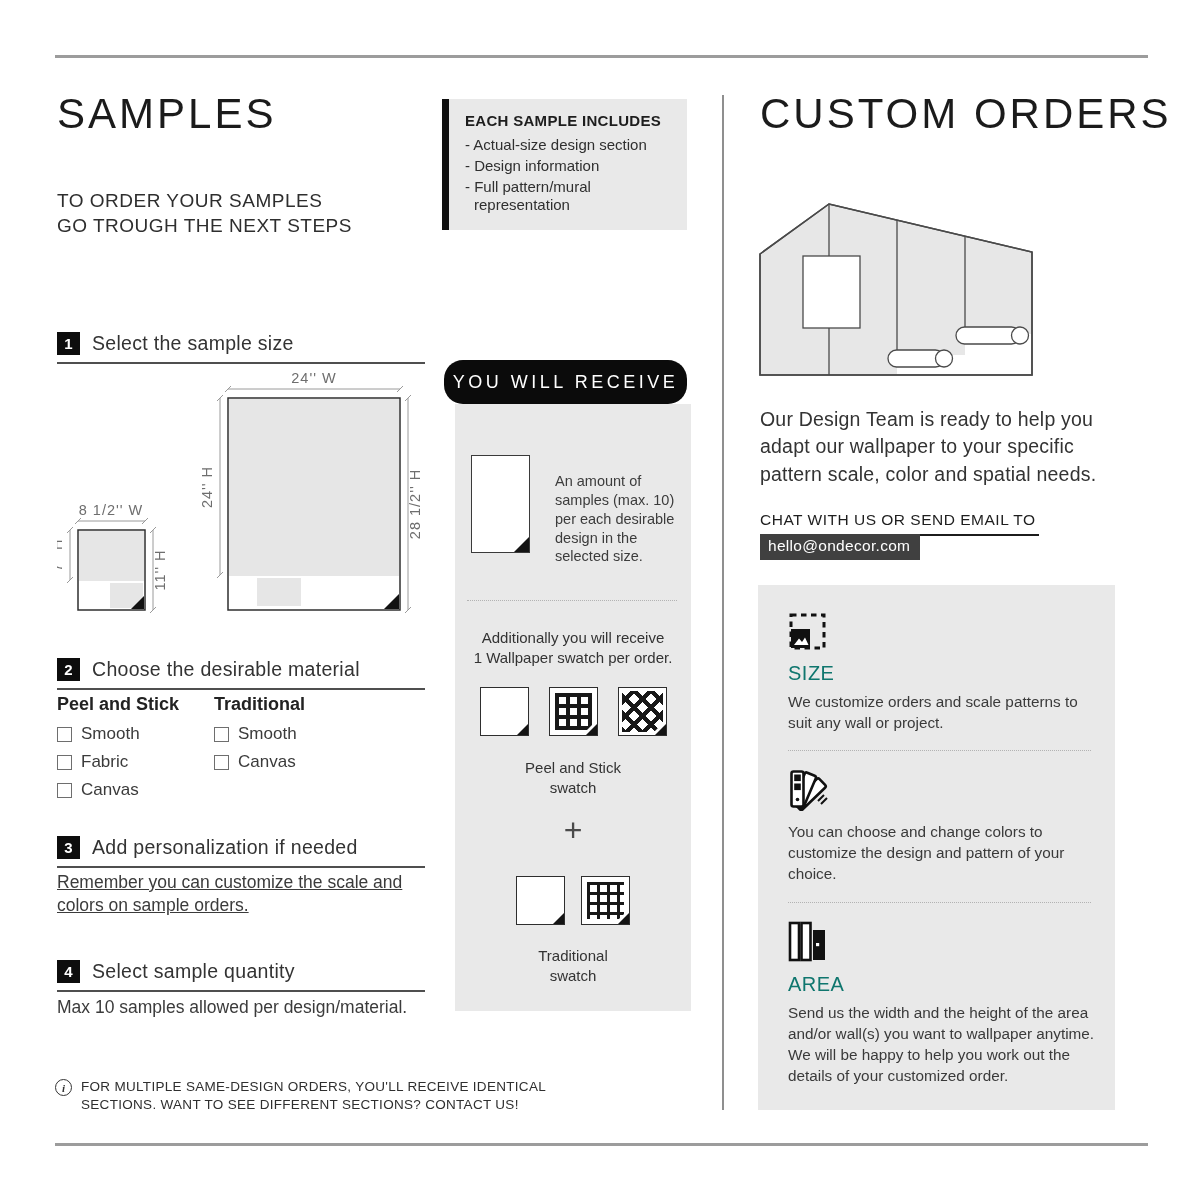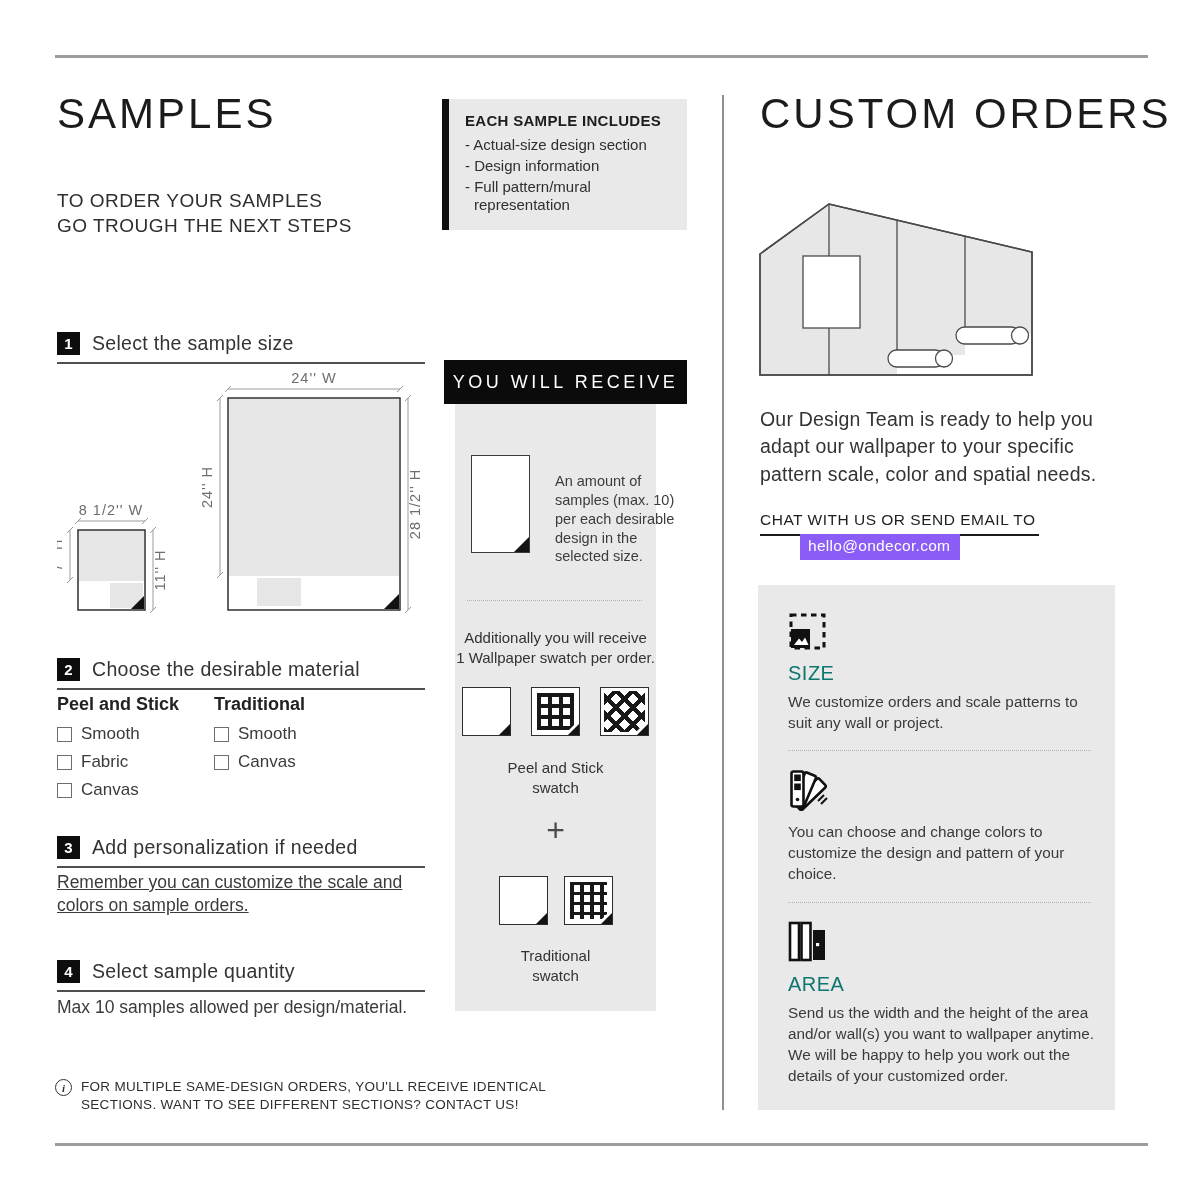--- a/index.html
+++ b/index.html
@@ -29,22 +29,22 @@
   .checkbox{width:13px;height:13px;border:1.5px solid #6e6e6e;background:#fff;flex:0 0 auto;}
 
   
   .includes-box{position:absolute;left:442px;top:99px;width:245px;min-height:131px;box-sizing:border-box;
                 background:#e9e9e9;border-left:7px solid #101010;padding:13px 8px 12px 16px;}
   .inc-title{font-size:15px;font-weight:bold;letter-spacing:.3px;color:#1d1d1d;margin-bottom:7px;}
   .inc-item{font-size:15px;color:#2f2f2f;line-height:1.25;padding-left:9px;text-indent:-9px;margin-bottom:2px;}
 
   
   .banner{position:absolute;left:444px;top:360px;width:243px;height:44px;background:#0b0b0b;color:#fff;
-          font-size:18px;letter-spacing:3.5px;text-align:center;line-height:45px;}
-  .receive-panel{position:absolute;left:455px;top:404px;width:201px;height:607px;background:#e9e9e9;}
+          font-size:18px;letter-spacing:3.5px;text-align:center;line-height:45px;border-radius:19px;}
+  .receive-panel{position:absolute;left:455px;top:404px;width:236px;height:607px;background:#e9e9e9;}
 
   .sheet{position:absolute;left:16px;top:51px;width:57px;height:96px;background:#fff;border:1px solid #3a3a3a;}
   .sheet::after{content:"";position:absolute;right:0;bottom:0;width:0;height:0;
                 border-bottom:15px solid #141414;border-left:15px solid transparent;}
   .sheet-text{position:absolute;left:100px;top:68px;width:126px;font-size:14.5px;line-height:1.3;color:#3c3c3c;}
 
   .dotted{border-top:1.5px dotted #b3b3b3;height:0;}
   .recv-div1{position:absolute;left:12px;right:14px;top:196px;}
 
   .center-text{position:absolute;left:0;width:100%;text-align:center;font-size:15px;line-height:1.35;color:#333;}
@@ -66,21 +66,21 @@
                    border-bottom:15px solid #fff;border-left:15px solid transparent;}
   .fold-ov::after{content:"";position:absolute;right:0;bottom:0;width:0;height:0;
                   border-bottom:11px solid #141414;border-left:11px solid transparent;}
   .plus-sign{position:absolute;left:0;width:100%;text-align:center;font-size:32px;color:#4a4a4a;font-weight:300;}
 
   
   .custom-intro{position:absolute;left:760px;top:406px;width:368px;font-size:19.5px;line-height:1.4;
                 letter-spacing:.2px;color:#333;}
   .chat-label{position:absolute;left:760px;top:511px;font-size:15.5px;letter-spacing:.5px;color:#1e1e1e;
               border-bottom:2px solid #1c1c1c;padding-bottom:5px;padding-right:4px;}
-  .email-box{position:absolute;left:800px;top:534px;background:#8b5cf6;color:#fff;font-size:15.5px;
+  .email-box{position:absolute;left:760px;top:534px;background:#404040;color:#fff;font-size:15.5px;
              padding:3px 10px 5px 8px;letter-spacing:.3px;}
 
   .features-panel{position:absolute;left:758px;top:585px;width:357px;height:525px;background:#e9e9e9;
                   box-sizing:border-box;padding:25px 22px 20px 30px;}
   .feat-icon{margin-bottom:10px;height:42px;display:flex;align-items:flex-end;}
   .feat-title{font-size:20px;letter-spacing:.5px;color:#0f766e;margin-bottom:6px;}
   .feat-desc{font-size:15.3px;line-height:1.38;color:#3a3a3a;width:312px;}
   .feat-desc.wide{width:307px;}
   .feat-div{border-top:1.5px dotted #b3b3b3;margin:17px 2px 18px 0;}
 

